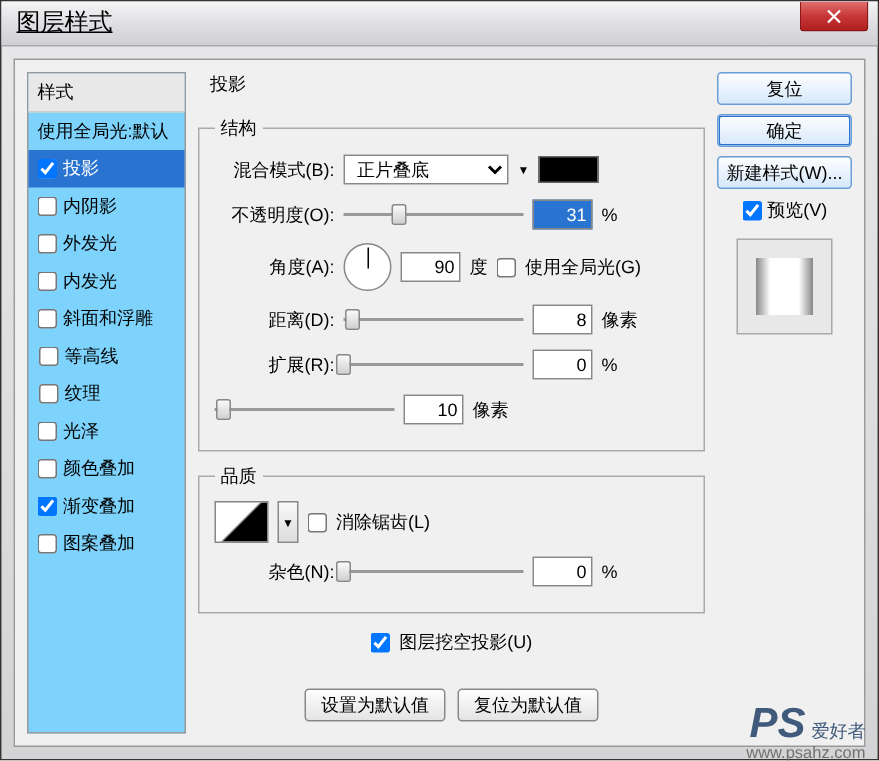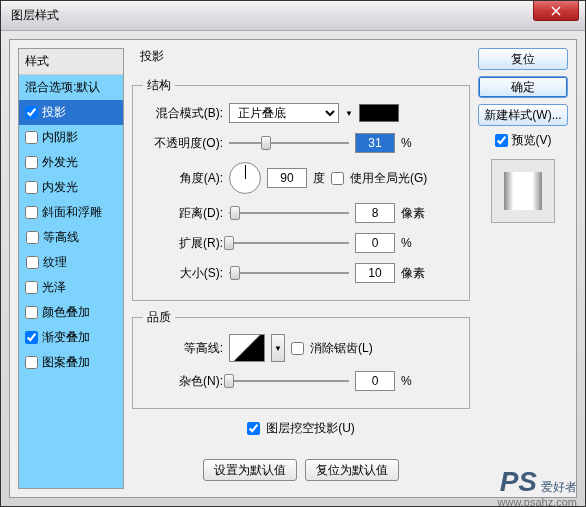--- a/index.html
+++ b/index.html
@@ -1,19 +1,19 @@
 <!DOCTYPE html>
 <html><head>
 <meta charset="utf-8">
 <style>
 * { box-sizing: border-box; margin: 0; padding: 0; font-family: "Microsoft YaHei", SimSun, sans-serif; font-size: 12px; }
 body { background: #fff; }
 .window { width: 586px; height: 507px; background: linear-gradient(to bottom, #e8e8ea 0%, #d4d4d6 100%); border: 1px solid #333; box-shadow: 0 0 8px rgba(0,0,0,0.5); position: relative; }
 .titlebar { height: 30px; background: linear-gradient(to bottom, #f5f5f7 0%, #e0e0e4 50%, #d0d0d4 100%); display: flex; align-items: center; padding-left: 10px; border-bottom: 1px solid #aaa; }
-.title-text { font-size: 12px; color: #000; }
+.title-text { font-size: 16px; color: #000; text-decoration: underline; }
 .close-btn { position: absolute; right: 6px; top: 0; width: 46px; height: 20px; background: linear-gradient(to bottom, #e07070 0%, #c83838 50%, #b02020 100%); border: 1px solid #8a1818; border-top: none; border-radius: 0 0 3px 3px; display: flex; align-items: center; justify-content: center; cursor: pointer; }
 .close-btn svg { width: 10px; height: 10px; }
 .content { position: absolute; top: 38px; left: 8px; right: 8px; bottom: 8px; background: #f0f0f0; border: 1px solid #999; padding: 8px; display: flex; gap: 8px; }
 .sidebar { width: 106px; border: 1px solid #999; background: #7dd3fc; }
 .sidebar-header { background: #e8e8e8; padding: 4px 6px; border-bottom: 1px solid #ccc; }
 .sidebar-item { padding: 4px 6px; display: flex; align-items: center; gap: 4px; cursor: pointer; }
 .sidebar-item.selected { background: #2874d0; color: #fff; }
 .sidebar-item.no-check { padding-left: 6px; }
 .sidebar-item.indent { padding-left: 7px; }
 .sidebar-item input[type=checkbox] { width: 13px; height: 13px; }
@@ -21,21 +21,21 @@
 fieldset { border: 1px solid #aaa; padding: 8px 10px; }
 legend { padding: 0 4px; font-size: 12px; }
 .main-title { margin-bottom: 4px; margin-left: 8px; }
 .row { display: flex; align-items: center; gap: 6px; margin-bottom: 8px; min-height: 22px; }
 .row label { width: 80px; text-align: right; }
 select { height: 20px; border: 1px solid #888; background: #fff; padding: 0 4px; }
 .color-swatch { width: 40px; height: 18px; background: #000; border: 1px solid #666; cursor: pointer; }
 .slider-track { flex: 0 0 120px; height: 16px; position: relative; display: flex; align-items: center; }
 .slider-line { width: 100%; height: 2px; background: #999; position: relative; }
 .slider-thumb { position: absolute; width: 10px; height: 14px; background: linear-gradient(to bottom, #fafafa, #d0d0d0); border: 1px solid #888; border-radius: 2px; top: 50%; transform: translate(-50%, -50%); cursor: pointer; }
-.num-input { width: 40px; height: 20px; border: 1px solid #888; padding: 1px 3px; text-align: center; }
+.num-input { width: 40px; height: 20px; border: 1px solid #888; padding: 1px 3px; text-align: right; }
 .num-input.sel { background: #2874d0; color: #fff; }
 .unit { width: 30px; }
 .angle-dial { width: 32px; height: 32px; border: 1px solid #888; border-radius: 50%; background: #fff; position: relative; cursor: pointer; }
 .angle-hand { position: absolute; width: 1px; height: 14px; background: #000; left: 50%; top: 2px; transform-origin: bottom center; }
 .contour-swatch { width: 36px; height: 28px; border: 1px solid #888; background: linear-gradient(135deg, #fff 0%, #fff 48%, #000 52%, #000 100%); cursor: pointer; }
 .dropdown-arrow { width: 14px; height: 28px; border: 1px solid #888; background: linear-gradient(to bottom, #f8f8f8, #ddd); display: flex; align-items: center; justify-content: center; cursor: pointer; font-size: 8px; }
 .btn-row { display: flex; gap: 8px; justify-content: center; margin-top: 4px; }
 .btn { height: 22px; padding: 0 10px; background: linear-gradient(to bottom, #fdfdfd, #e4e4e4); border: 1px solid #888; border-radius: 3px; cursor: pointer; display: flex; align-items: center; }
 .rightcol { width: 90px; display: flex; flex-direction: column; gap: 6px; align-items: stretch; }
 .rbtn { height: 22px; background: linear-gradient(to bottom, #fdfdfd 0%, #eaf3fd 50%, #d4e8fb 100%); border: 1px solid #6a9ed8; border-radius: 3px; cursor: pointer; display: flex; align-items: center; justify-content: center; }
@@ -58,21 +58,21 @@
           <path d="M1 1 L9 9 M9 1 L1 9" stroke="#fff" stroke-width="1.5"></path>
         </svg>
     </div>
   </div>
 
   <div class="content">
 
     <div class="sidebar">
       <div class="sidebar-header">样式</div>
       <div class="sidebar-item no-check">
-          <span>混合选项:默认</span>
+          <span>使用全局光:默认</span>
         </div>
       <div class="sidebar-item selected">
           <input type="checkbox" checked="" style="">
           <span>投影</span>
         </div>
       <div class="sidebar-item">
           <input type="checkbox" style="">
           <span>内阴影</span>
         </div>
       <div class="sidebar-item">
@@ -161,35 +161,33 @@
           <label>扩展(R):</label>
           <div class="slider-track">
               <div class="slider-line"></div>
               <div class="slider-thumb" style="left:0%"></div>
             </div>
           <input class="num-input" value="0" style="">
           <span class="unit">%</span>
         </div>
 
         <div class="row">
-          <label>大小(S):</label>
           <div class="slider-track">
               <div class="slider-line"></div>
               <div class="slider-thumb" style="left:5%"></div>
             </div>
           <input class="num-input" value="10" style="">
           <span class="unit">像素</span>
         </div>
       </fieldset>
 
       <fieldset>
         <legend>品质</legend>
 
         <div class="row">
-          <label>等高线:</label>
           <div class="contour-swatch"></div>
           <div class="dropdown-arrow">▼</div>
           <input type="checkbox" style="">
           <span>消除锯齿(L)</span>
         </div>
 
         <div class="row">
           <label>杂色(N):</label>
           <div class="slider-track">
               <div class="slider-line"></div>

